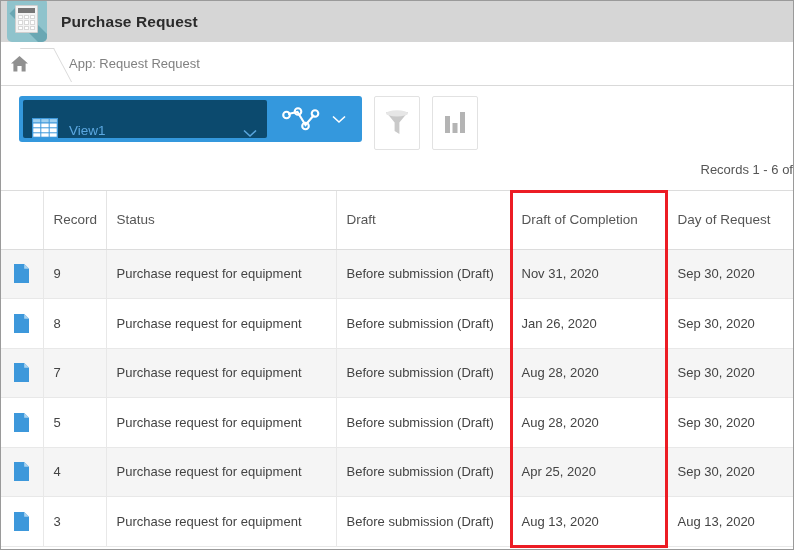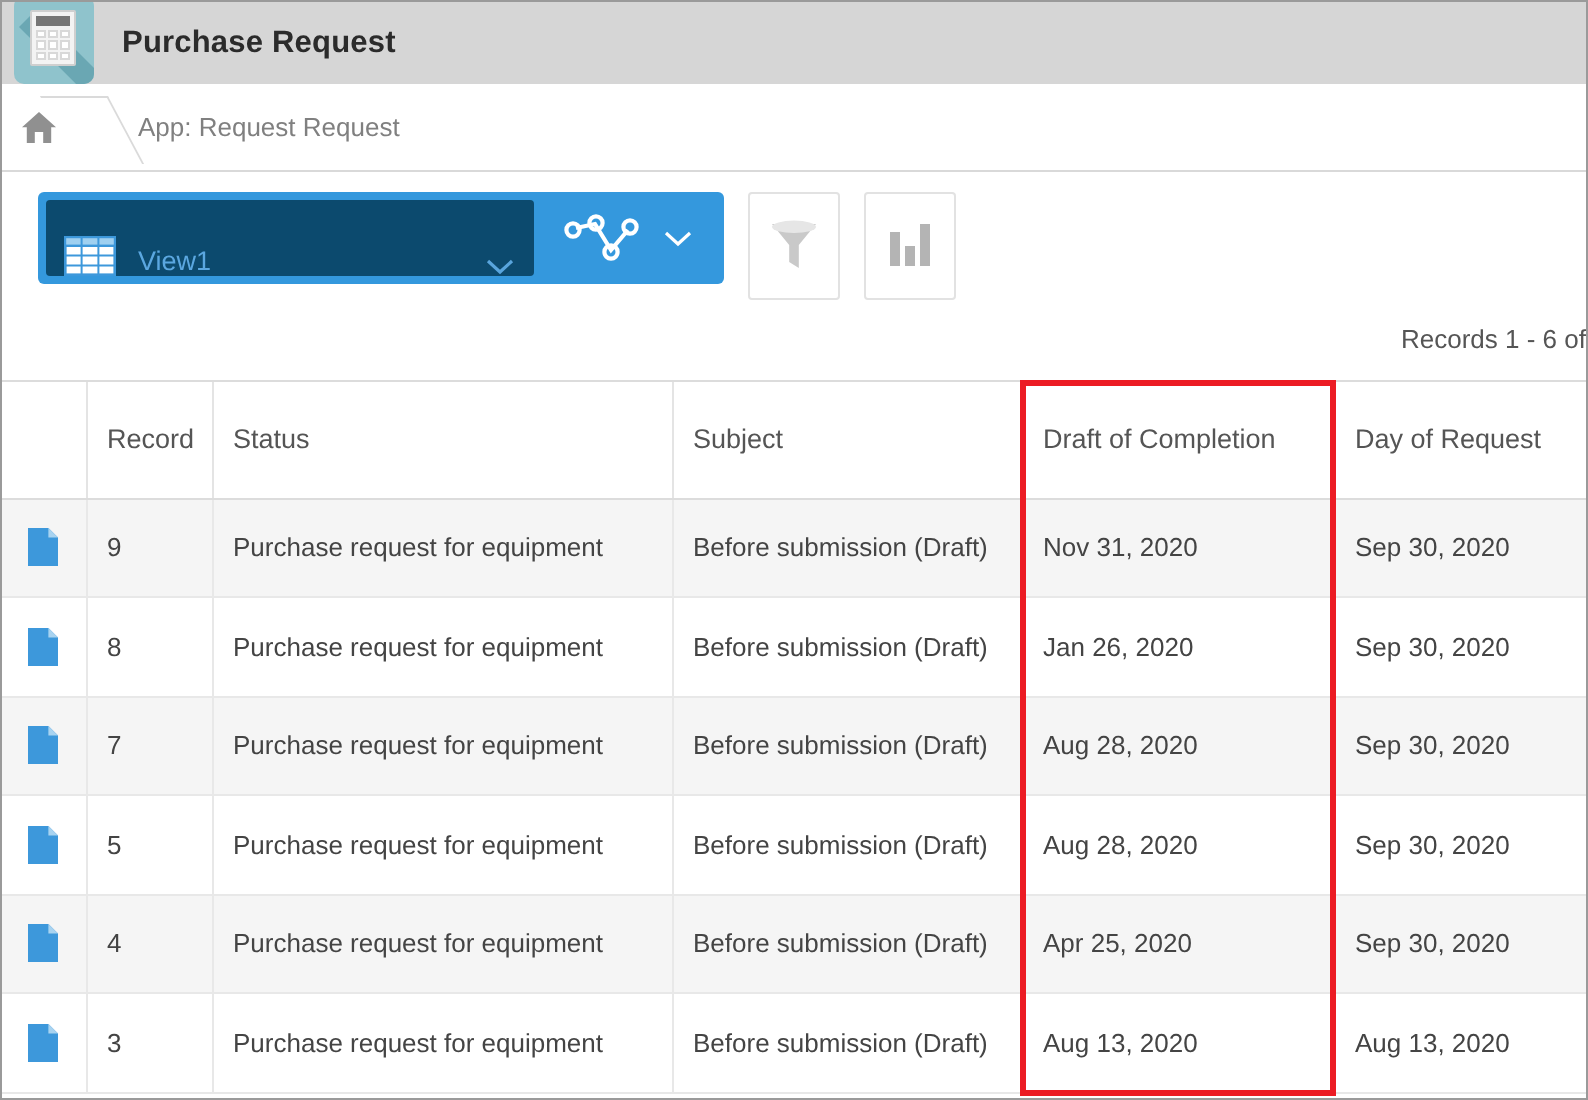--- a/index.html
+++ b/index.html
@@ -340,21 +340,21 @@
           <col class="c-subj">
         <col class="c-stat">
           <col class="c-date">
           <col class="c-day">
       </colgroup>
       <thead>
         <tr>
           <th class="c0"></th>
           <th>Record</th>
           <th>Status</th>
-          <th>Subject</th>
+          <th>Draft</th>
           <th>Draft of Completion</th>
           <th>Day of Request</th>
         </tr>
       </thead>
       <tbody>
           <tr class="odd">
             <td class="cell-icon"><svg class="doc-icon" width="15" height="19" viewBox="0 0 15 19">
                 <path d="M0 0 H10.2 L15 4.8 V19 H0 Z" fill="#3d98db"></path>
                 <path d="M10.2 0 L15 4.8 H10.2 Z" fill="#a8d3f0"></path>
               </svg></td>

